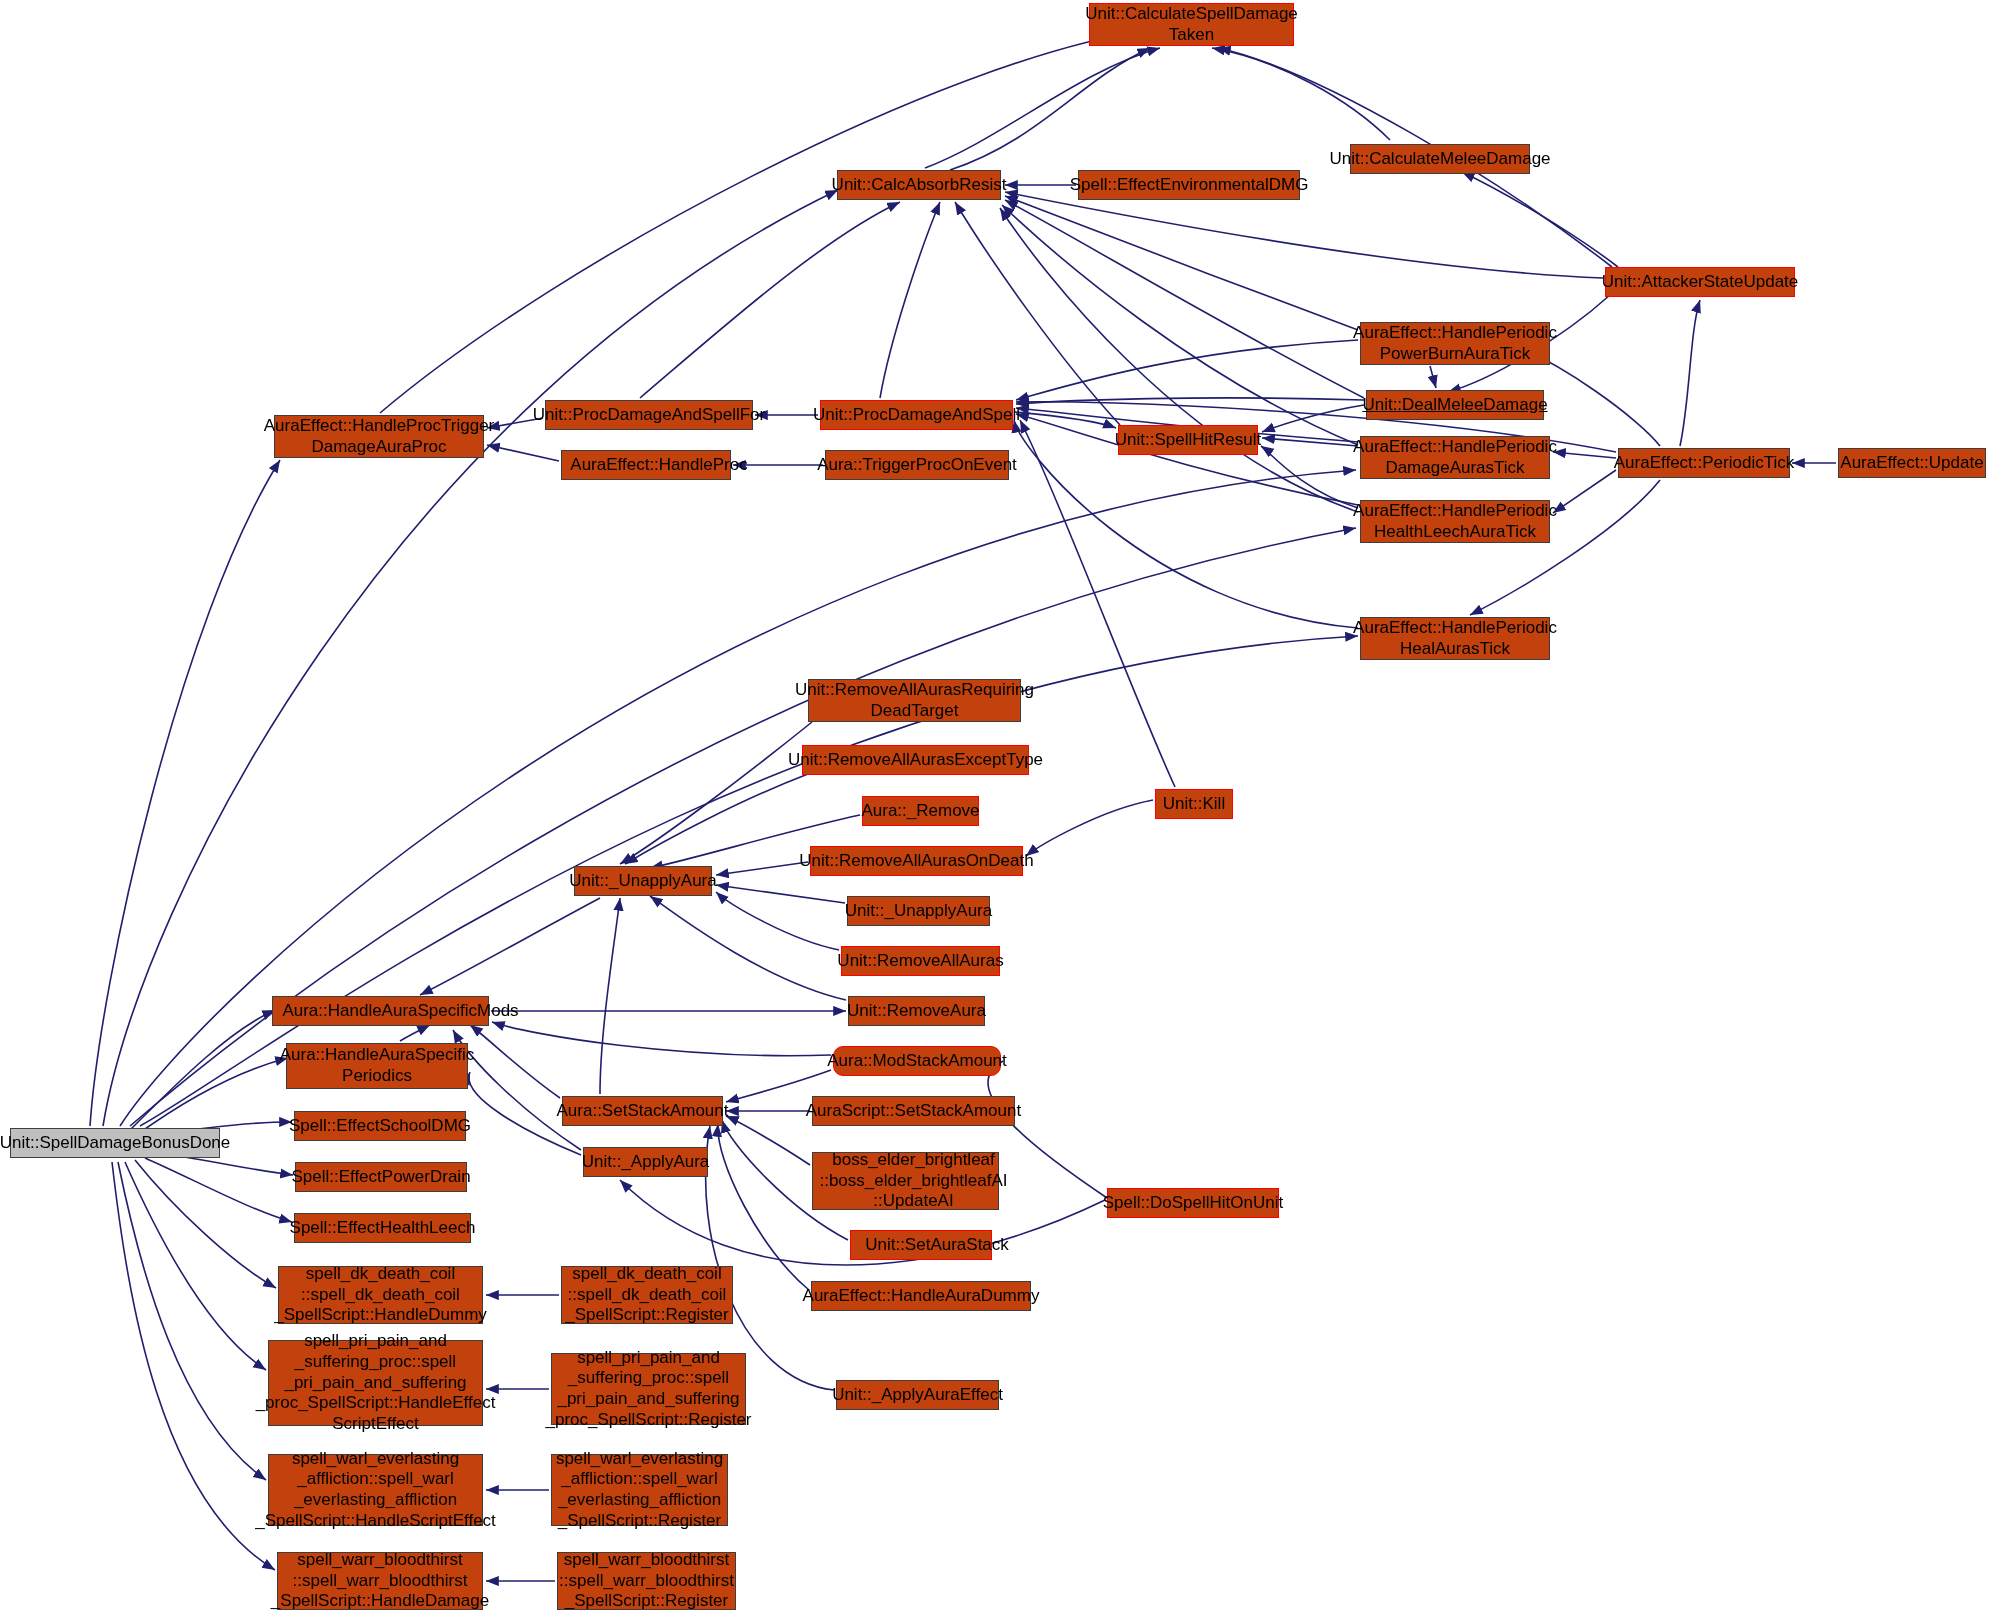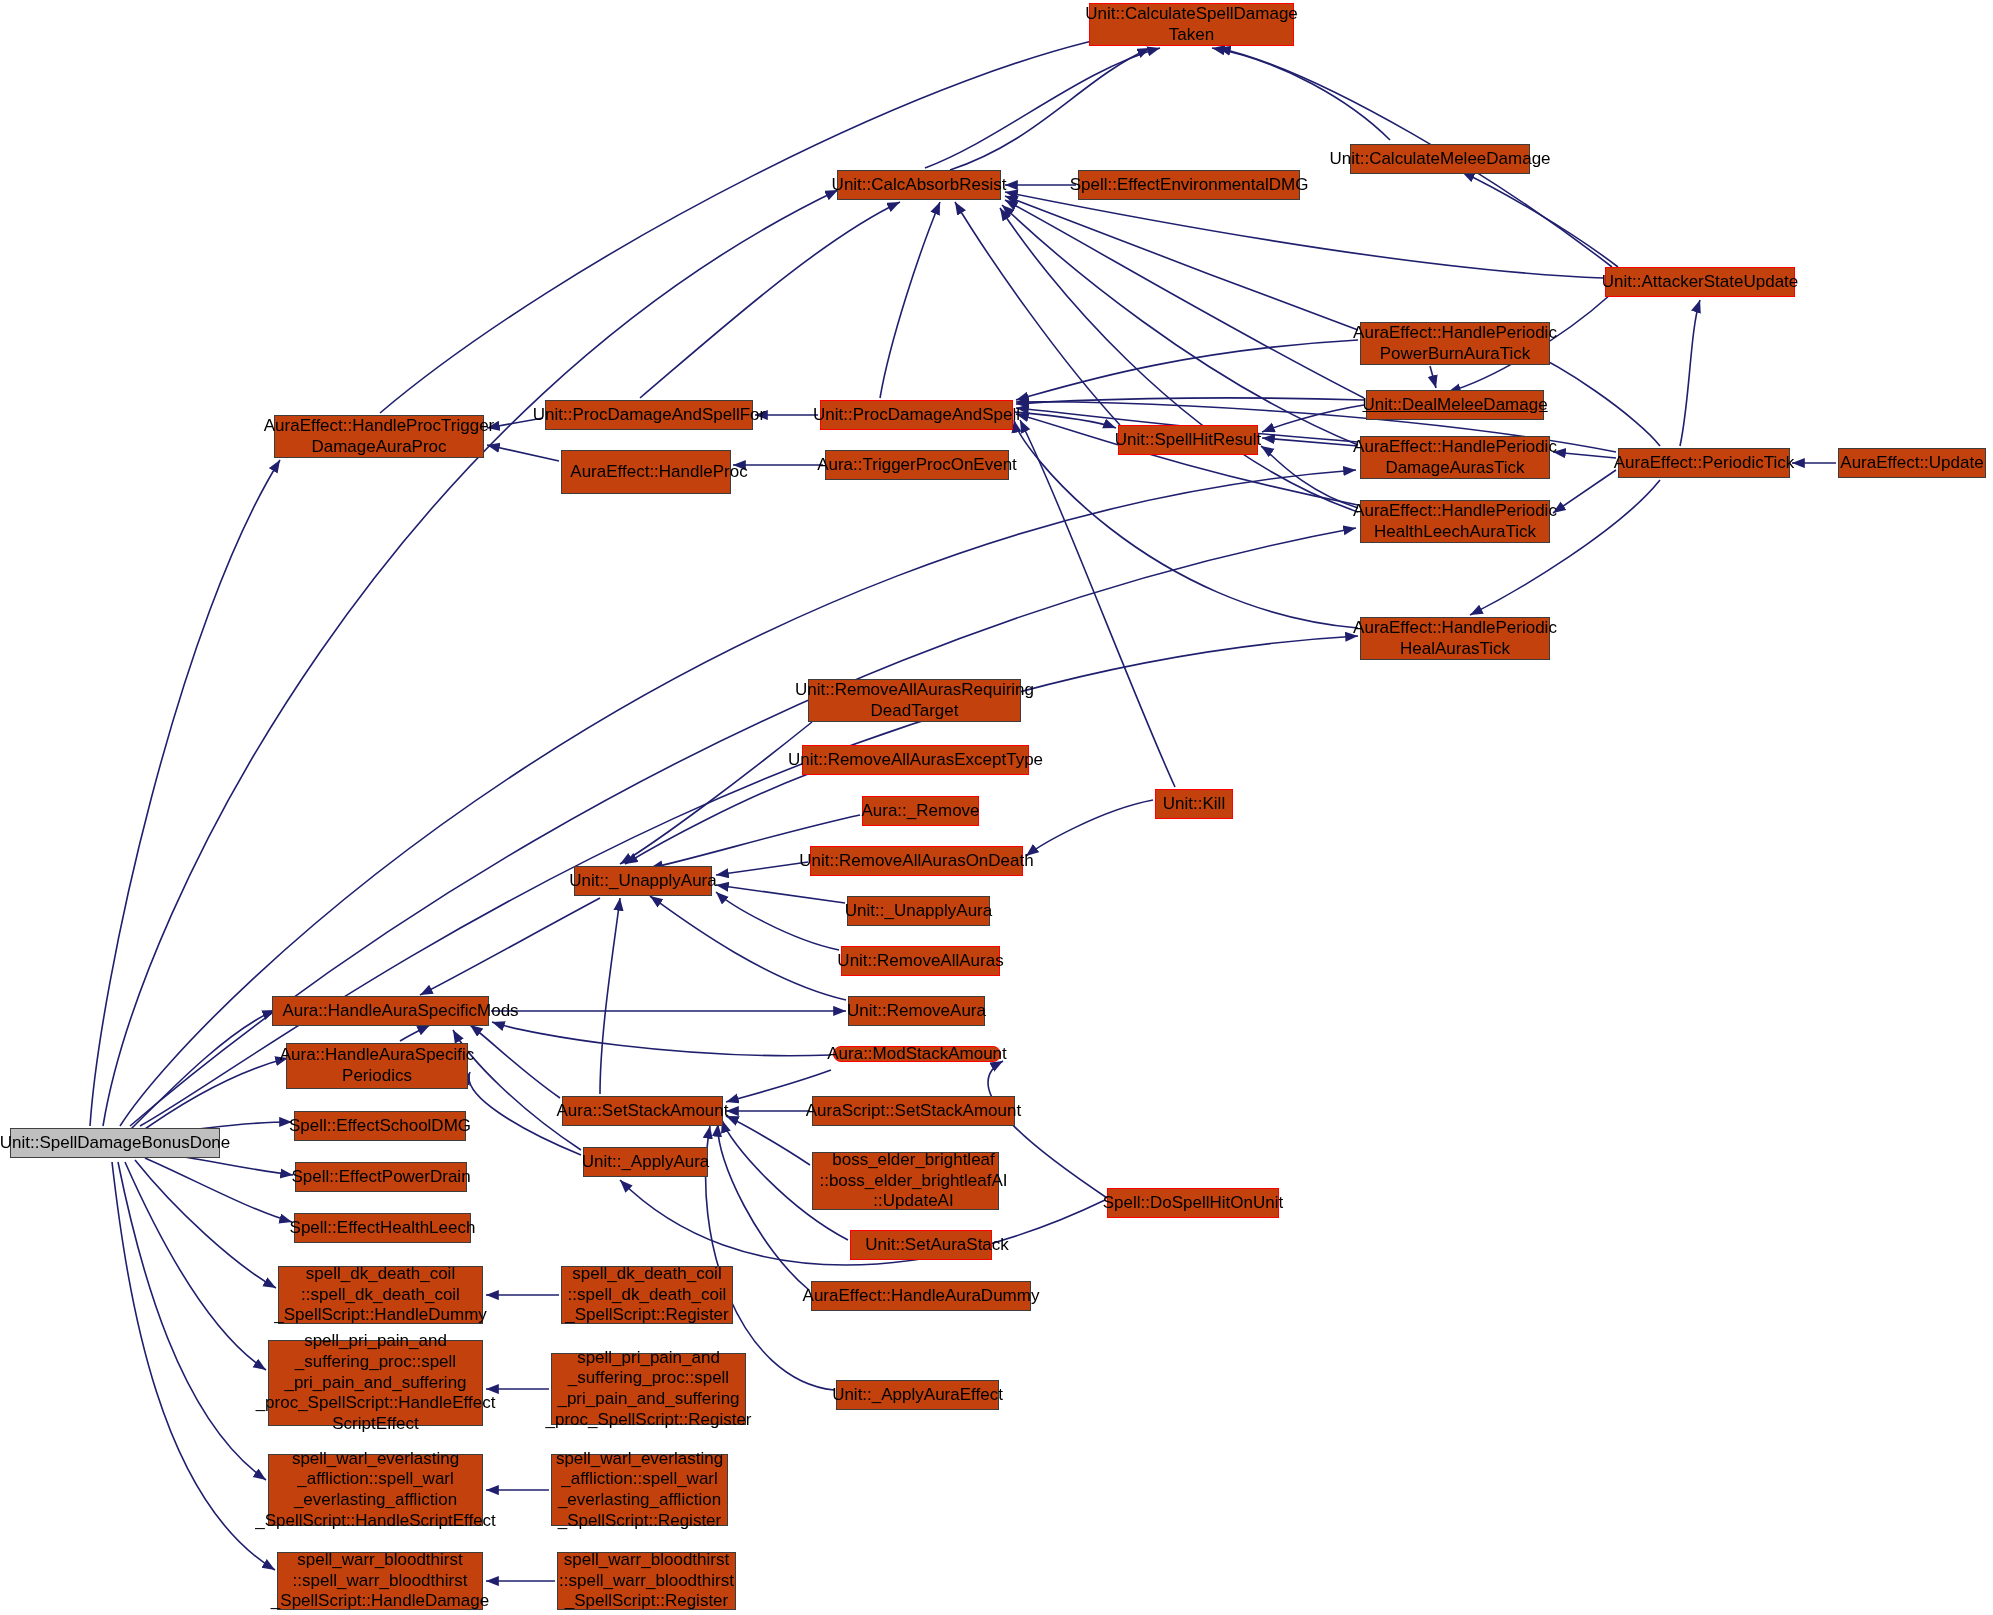--- a/index.html
+++ b/index.html
@@ -148,21 +148,21 @@
     <div class="node" style="left: 1078px; top: 170px; width: 222px; height: 30px;">Spell::EffectEnvironmentalDMG</div>
     <div class="node" style="left: 1350px; top: 144px; width: 180px; height: 30px;">Unit::CalculateMeleeDamage</div>
     <div class="node red" style="left: 1605px; top: 267px; width: 190px; height: 30px;">Unit::AttackerStateUpdate</div>
     <div class="node" style="left: 1360px; top: 322px; width: 190px; height: 43px;">AuraEffect::HandlePeriodic
 PowerBurnAuraTick</div>
     <div class="node" style="left: 1366px; top: 390px; width: 178px; height: 30px; text-decoration: underline;">Unit::DealMeleeDamage</div>
     <div class="node" style="left: 274px; top: 415px; width: 210px; height: 43px;">AuraEffect::HandleProcTrigger
 DamageAuraProc</div>
     <div class="node" style="left: 545px; top: 400px; width: 208px; height: 30px;">Unit::ProcDamageAndSpellFor</div>
     <div class="node red" style="left: 820px; top: 400px; width: 193px; height: 30px;">Unit::ProcDamageAndSpell</div>
-    <div class="node" style="left: 561px; top: 450px; width: 170px; height: 44px; padding-left: 30px;">AuraEffect::HandleProc</div>
+    <div class="node" style="left: 561px; top: 450px; width: 170px; height: 30px; padding-left: 30px;">AuraEffect::HandleProc</div>
     <div class="node" style="left: 825px; top: 450px; width: 184px; height: 30px;">Aura::TriggerProcOnEvent</div>
     <div class="node red" style="left: 1118px; top: 425px; width: 140px; height: 30px;">Unit::SpellHitResult</div>
     <div class="node" style="left: 1360px; top: 436px; width: 190px; height: 43px;">AuraEffect::HandlePeriodic
 DamageAurasTick</div>
     <div class="node" style="left: 1360px; top: 500px; width: 190px; height: 43px;">AuraEffect::HandlePeriodic
 HealthLeechAuraTick</div>
     <div class="node" style="left: 1618px; top: 448px; width: 172px; height: 30px;">AuraEffect::PeriodicTick</div>
     <div class="node" style="left: 1838px; top: 448px; width: 148px; height: 30px;">AuraEffect::Update</div>
     <div class="node" style="left: 1360px; top: 617px; width: 190px; height: 43px;">AuraEffect::HandlePeriodic
 HealAurasTick</div>
@@ -172,21 +172,21 @@
     <div class="node red" style="left: 862px; top: 796px; width: 117px; height: 30px;">Aura::_Remove</div>
     <div class="node red" style="left: 1155px; top: 789px; width: 78px; height: 30px;">Unit::Kill</div>
     <div class="node red" style="left: 810px; top: 846px; width: 213px; height: 30px;">Unit::RemoveAllAurasOnDeath</div>
     <div class="node" style="left: 574px; top: 866px; width: 138px; height: 30px;">Unit::_UnapplyAura</div>
     <div class="node" style="left: 847px; top: 896px; width: 143px; height: 30px;">Unit::_UnapplyAura</div>
     <div class="node red" style="left: 841px; top: 946px; width: 159px; height: 30px;">Unit::RemoveAllAuras</div>
     <div class="node" style="left: 272px; top: 996px; width: 217px; height: 30px; padding-left: 44px;">Aura::HandleAuraSpecificMods</div>
     <div class="node" style="left: 848px; top: 996px; width: 137px; height: 30px;">Unit::RemoveAura</div>
     <div class="node" style="left: 286px; top: 1043px; width: 182px; height: 46px;">Aura::HandleAuraSpecific
 Periodics</div>
-    <div class="node red" style="left: 833px; top: 1046px; width: 168px; height: 16px; border-radius: 10px;">Aura::ModStackAmount</div>
+    <div class="node red" style="left: 833px; top: 1046px; width: 168px; height: 30px; border-radius: 10px;">Aura::ModStackAmount</div>
     <div class="node" style="left: 294px; top: 1111px; width: 172px; height: 30px;">Spell::EffectSchoolDMG</div>
     <div class="node" style="left: 562px; top: 1096px; width: 161px; height: 30px;">Aura::SetStackAmount</div>
     <div class="node" style="left: 812px; top: 1096px; width: 203px; height: 30px;">AuraScript::SetStackAmount</div>
     <div class="node" style="left: 295px; top: 1162px; width: 172px; height: 30px;">Spell::EffectPowerDrain</div>
     <div class="node" style="left: 583px; top: 1147px; width: 125px; height: 30px;">Unit::_ApplyAura</div>
     <div class="node" style="left: 812px; top: 1152px; width: 187px; height: 58px; padding-left: 20px;">boss_elder_brightleaf
 ::boss_elder_brightleafAI
 ::UpdateAI</div>
     <div class="node" style="left: 294px; top: 1213px; width: 177px; height: 30px;">Spell::EffectHealthLeech</div>
     <div class="node red" style="left: 850px; top: 1230px; width: 142px; height: 30px; padding-left: 36px;">Unit::SetAuraStack</div>

